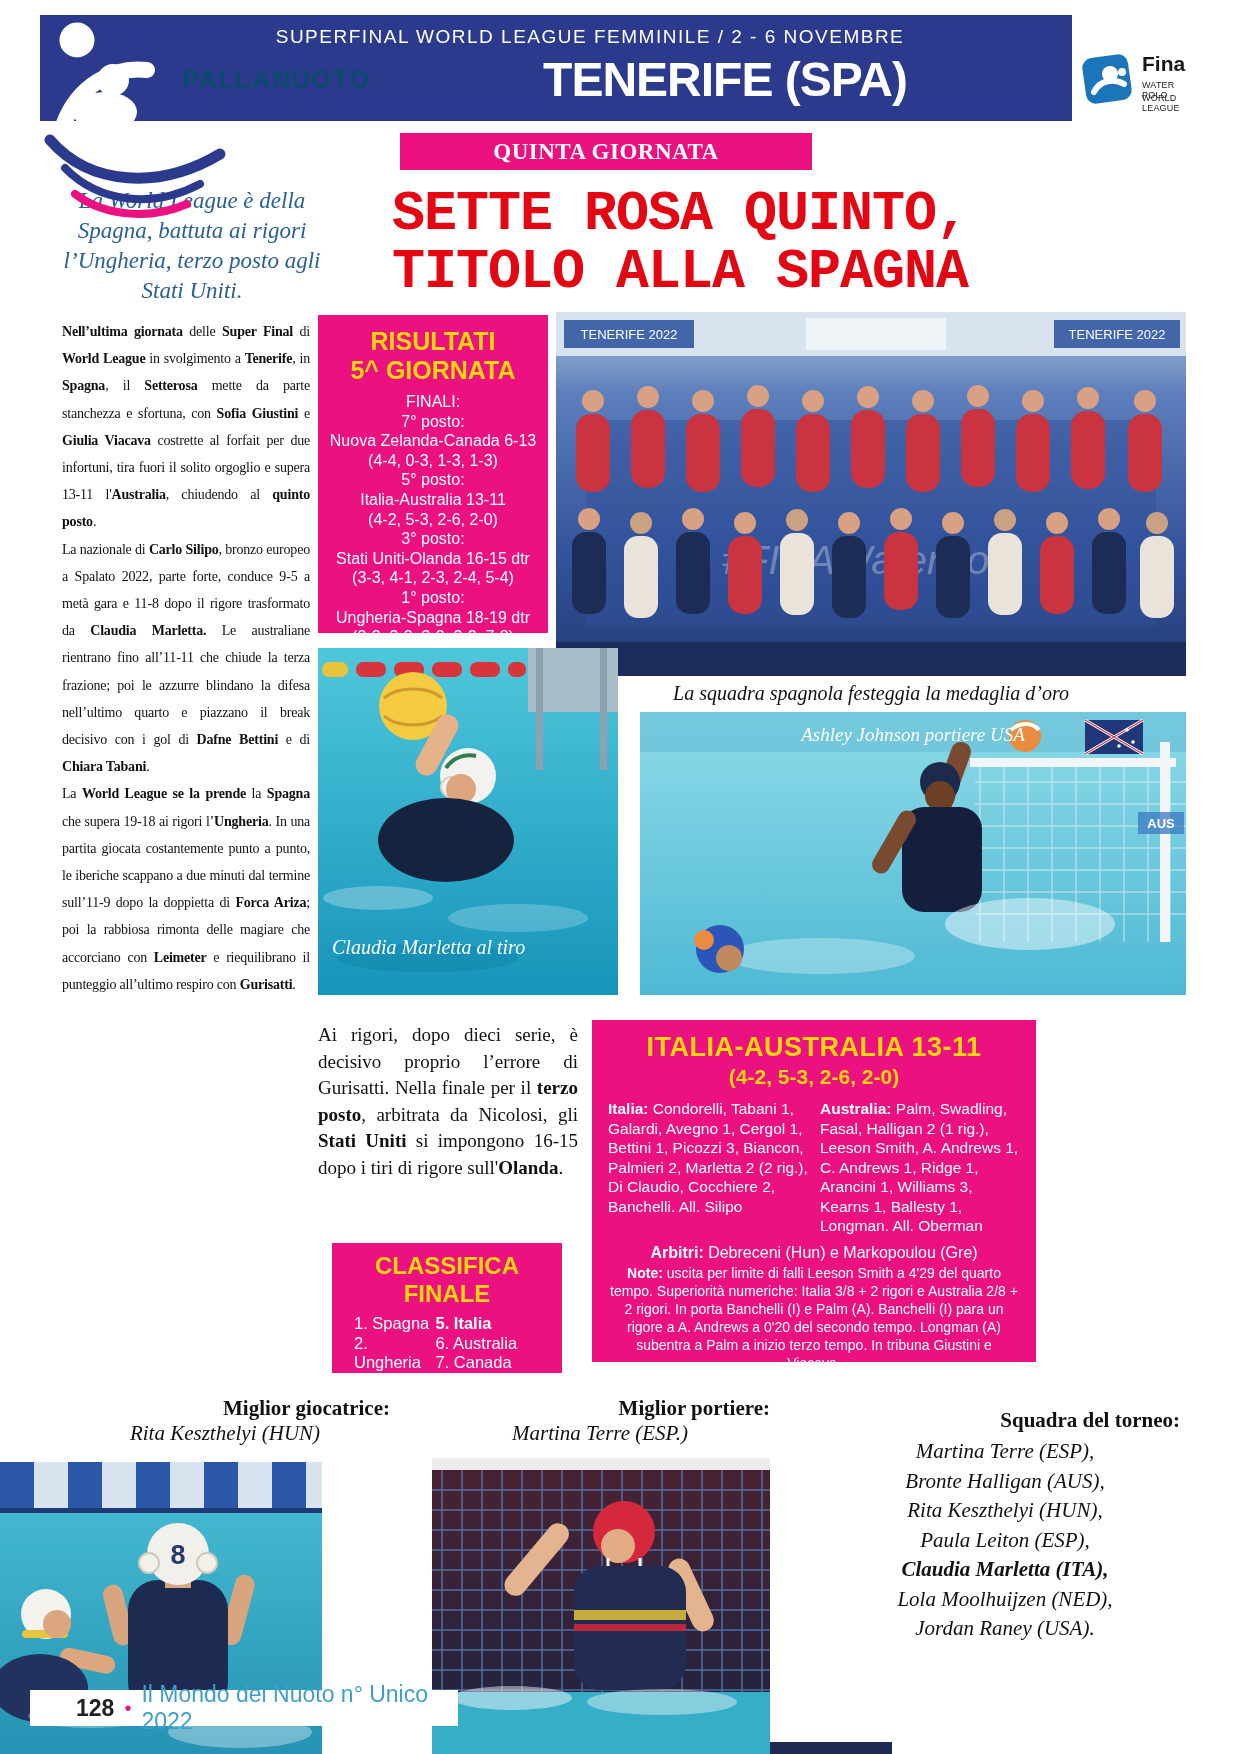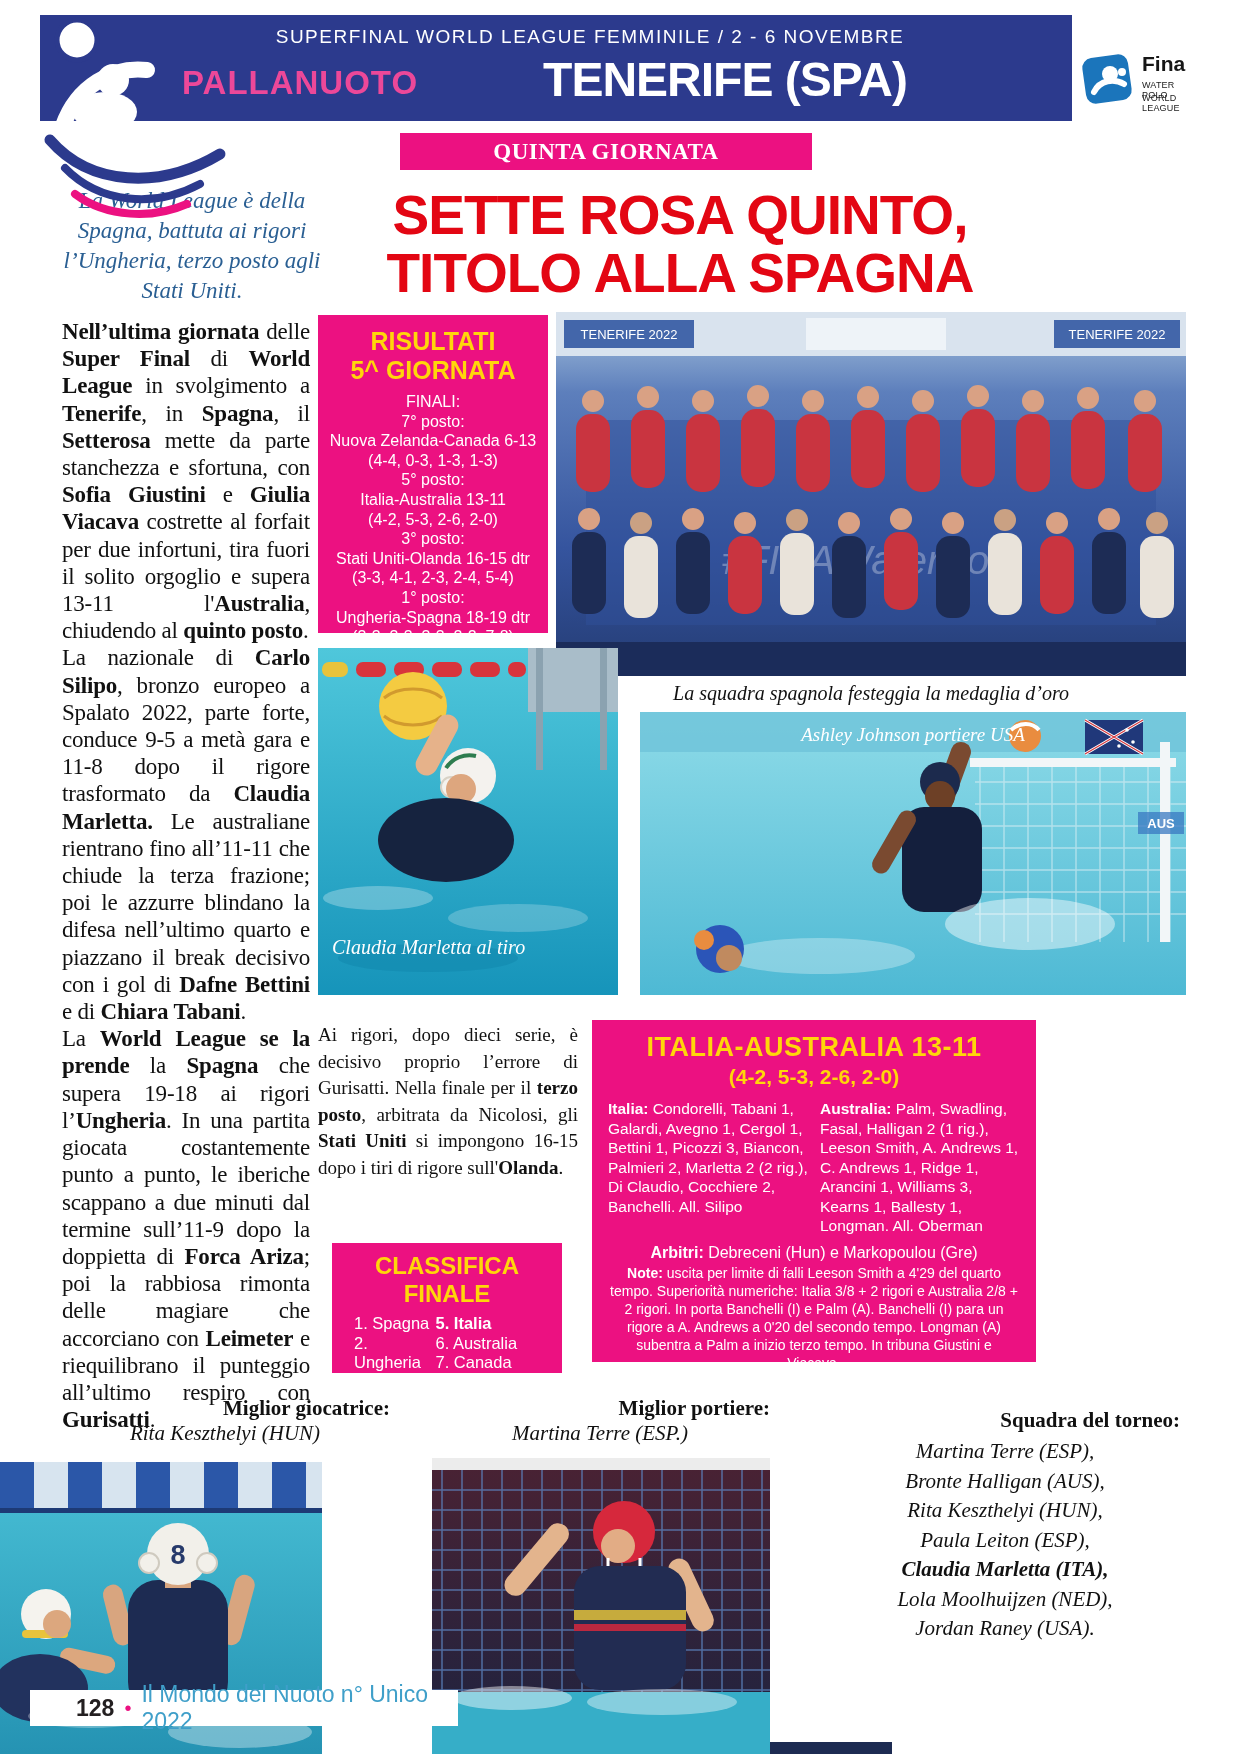--- a/index.html
+++ b/index.html
@@ -4,53 +4,53 @@
 <style>
   html,body{margin:0;padding:0;background:#ffffff;}
   #page{position:relative;width:1240px;height:1754px;background:#ffffff;overflow:hidden;
         font-family:"Liberation Serif",serif;color:#111;}
   .abs{position:absolute;}
   .sans{font-family:"Liberation Sans",sans-serif;}
   
   .band{left:40px;top:15px;width:1032px;height:106px;background:#2c3a8d;}
   .topline{left:260px;top:26px;width:660px;text-align:center;color:#fff;font-size:19px;
            letter-spacing:1.5px;font-weight:400;}
-  .brand{left:182px;top:64px;color:#ec4899;font-size:33px;font-weight:700;letter-spacing:1px;}
+  .brand{left:182px;top:64px;color:#0c4a6e;font-size:26px;font-weight:700;letter-spacing:1px;}
   .bigtitle{left:500px;top:52px;width:450px;text-align:center;color:#fff;font-size:48px;
             font-weight:800;letter-spacing:-1px;}
   .finabox{left:1078px;top:38px;width:124px;height:82px;background:#fff;}
   .finaname{position:absolute;left:64px;top:14px;font-size:21px;font-weight:800;color:#161616;}
   .finasub{position:absolute;left:64px;font-size:9px;color:#222;letter-spacing:.2px;}
   .banner{left:400px;top:133px;width:412px;height:37px;background:#ec1181;color:#fff;
           display:flex;align-items:center;justify-content:center;font-size:23px;font-weight:800;
           letter-spacing:.5px;}
   
   .standfirst{left:56px;top:186px;width:272px;text-align:center;font-style:italic;
               font-size:23px;line-height:30px;color:#2a5f93;}
   .headline{left:335px;top:186px;width:690px;text-align:center;color:#e30613;font-weight:900;
-            font-size:55px;line-height:58px;font-family:Liberation Sans, sans-serif;letter-spacing:-1px;}
+            font-size:55px;line-height:58px;font-family:Liberation Mono, monospace;letter-spacing:-1px;}
   
   .pink{background:#ec1181;color:#fff;font-family:"Liberation Sans",sans-serif;}
   .resbox{left:318px;top:315px;width:230px;height:318px;padding-top:12px;box-sizing:border-box;}
   .resttl{text-align:center;color:#ffd60a;font-weight:800;font-size:25px;line-height:29px;}
   .reslines{margin-top:7px;text-align:center;font-size:16px;line-height:19.6px;font-weight:400;}
   .stbox{left:332px;top:1243px;width:230px;height:130px;padding-top:9px;box-sizing:border-box;}
   .stttl{text-align:center;color:#ffd60a;font-weight:800;font-size:24px;line-height:28px;}
   .stcols{display:flex;margin-top:6px;font-size:16.5px;line-height:19.5px;}
   .stcols>div:first-child{width:45%;padding-left:22px;box-sizing:border-box;}
   .stcols>div:last-child{width:55%;}
   .matchbox{left:592px;top:1020px;width:444px;height:342px;padding:12px 16px;box-sizing:border-box;}
   .mttl{text-align:center;color:#ffd60a;font-weight:800;font-size:27px;letter-spacing:.5px;}
   .msub{text-align:center;color:#ffd60a;font-weight:800;font-size:21px;margin-top:2px;}
   .mcols{display:flex;gap:12px;margin-top:10px;font-size:15.5px;line-height:19.5px;}
   .mcols>div{width:50%;}
   .mref{margin-top:8px;text-align:center;font-size:16px;}
   .mnote{margin-top:2px;text-align:center;font-size:14px;line-height:18px;}
   
-  .col1{left:62px;top:318px;width:248px;font-size:23px;line-height:27.2px;text-align:justify;
+  .col1{left:62px;top:318px;width:248px;font-size:14px;line-height:27.2px;text-align:justify;
         letter-spacing:-0.2px;hyphens:auto;}
   .col2{left:318px;top:1022px;width:260px;font-size:19px;line-height:26.5px;text-align:justify;hyphens:auto;}
   
   .photo{overflow:hidden;}
   .photo svg{display:block;width:100%;height:100%;}
   .capblack{text-align:center;font-style:italic;font-size:20px;color:#111;}
   .capwhite{position:absolute;font-style:italic;font-size:20px;color:#fff;}
   
   .awlabel{text-align:right;font-weight:700;font-size:21px;}
   .awname{text-align:center;font-style:italic;font-size:21px;}

